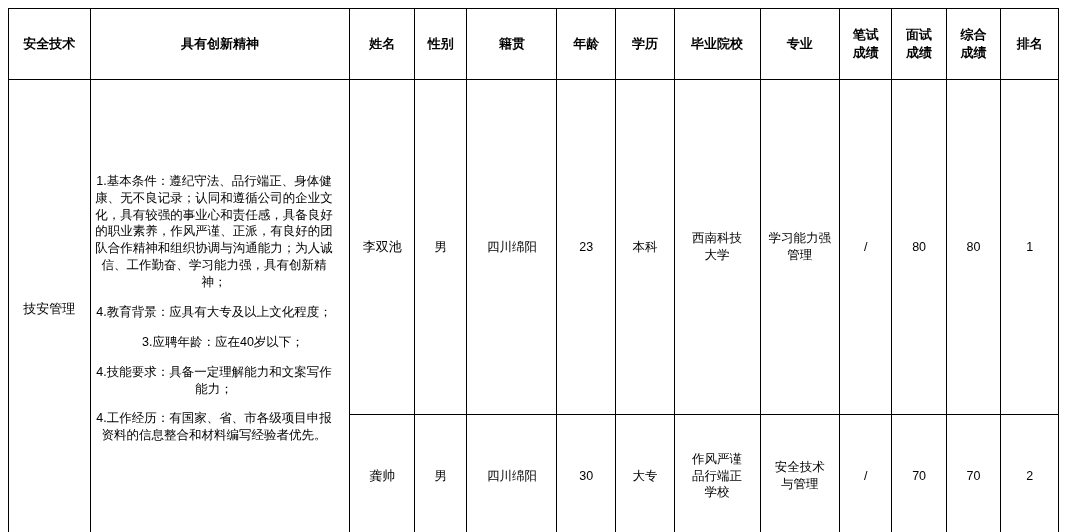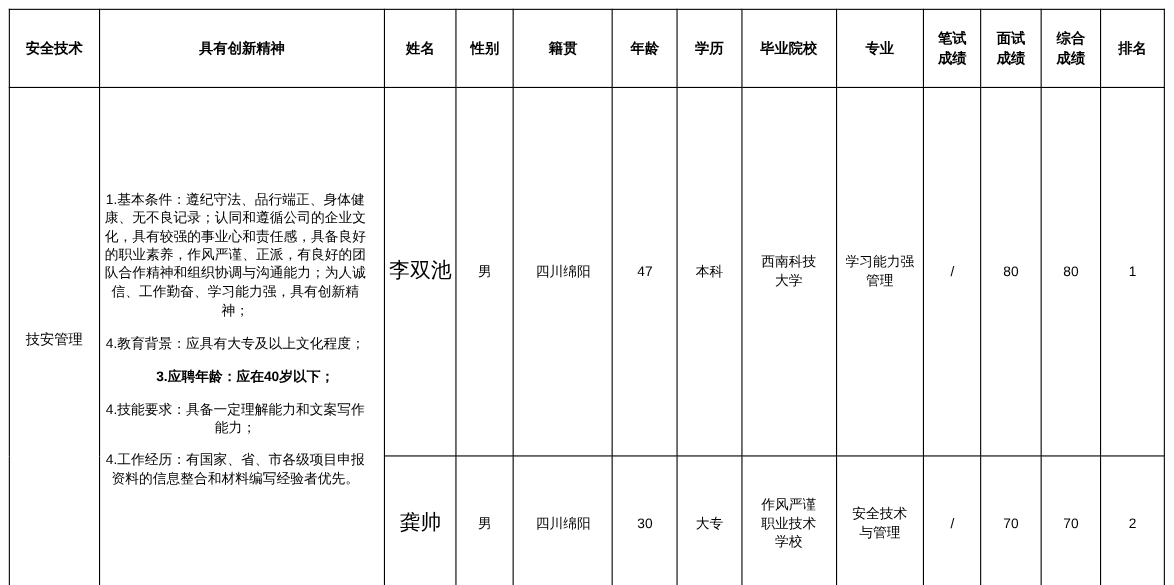--- a/index.html
+++ b/index.html
@@ -51,22 +51,22 @@
     line-height: 1.62;
   }
   td.req p {
     margin: 0 12px 13px 0;
     text-indent: 0;
   }
   td.req p:last-child {
     margin-bottom: 0;
   }
   .req-indent-1 { padding-left: 0px; }
-  .req-indent-2 { padding-left: 18px; font-weight: bold; }
-  .cell-name { font-size: 19px; }
+  .req-indent-2 { padding-left: 18px; }
+  .cell-name { font-size: 13px; }
   .cell-small { font-size: 12.5px; }
   .row-1 td.data { height: 330px; }
   .row-2 td.data { height: 118px; }
   .wrap2 { line-height: 1.35; }
 </style>
 </head>
 <body>
 
 <div class="sheet">
   <table class="grid">
@@ -117,21 +117,21 @@
         <td class="req" rowspan="2">
           <p class="req-indent-1">1.基本条件：遵纪守法、品行端正、身体健康、无不良记录；认同和遵循公司的企业文化，具有较强的事业心和责任感，具备良好的职业素养，作风严谨、正派，有良好的团队合作精神和组织协调与沟通能力；为人诚信、工作勤奋、学习能力强，具有创新精神；</p>
           <p class="req-indent-1">4.教育背景：应具有大专及以上文化程度；</p>
           <p class="req-indent-2">3.应聘年龄：应在40岁以下；</p>
           <p class="req-indent-1">4.技能要求：具备一定理解能力和文案写作能力；</p>
           <p class="req-indent-1">4.工作经历：有国家、省、市各级项目申报资料的信息整合和材料编写经验者优先。</p>
         </td>
         <td class="data cell-name">李双池</td>
         <td class="data cell-small">男</td>
         <td class="data cell-small">四川绵阳</td>
-        <td class="data cell-small">47</td>
+        <td class="data cell-small">23</td>
         <td class="data cell-small">本科</td>
         <td class="data cell-small wrap2">
           <div>西南科技</div>
           <div>大学</div>
         </td>
         <td class="data cell-small wrap2">
           <div>学习能力强</div>
           <div>管理</div>
         </td>
         <td class="data cell-small">/</td>
@@ -140,21 +140,21 @@
         <td class="data cell-small">1</td>
       </tr>
       <tr class="row-2">
         <td class="data cell-name">龚帅</td>
         <td class="data cell-small">男</td>
         <td class="data cell-small">四川绵阳</td>
         <td class="data cell-small">30</td>
         <td class="data cell-small">大专</td>
         <td class="data cell-small wrap2">
           <div>作风严谨</div>
-          <div>职业技术</div>
+          <div>品行端正</div>
           <div>学校</div>
         </td>
         <td class="data cell-small wrap2">
           <div>安全技术</div>
           <div>与管理</div>
         </td>
         <td class="data cell-small">/</td>
         <td class="data cell-small">70</td>
         <td class="data cell-small">70</td>
         <td class="data cell-small">2</td>

